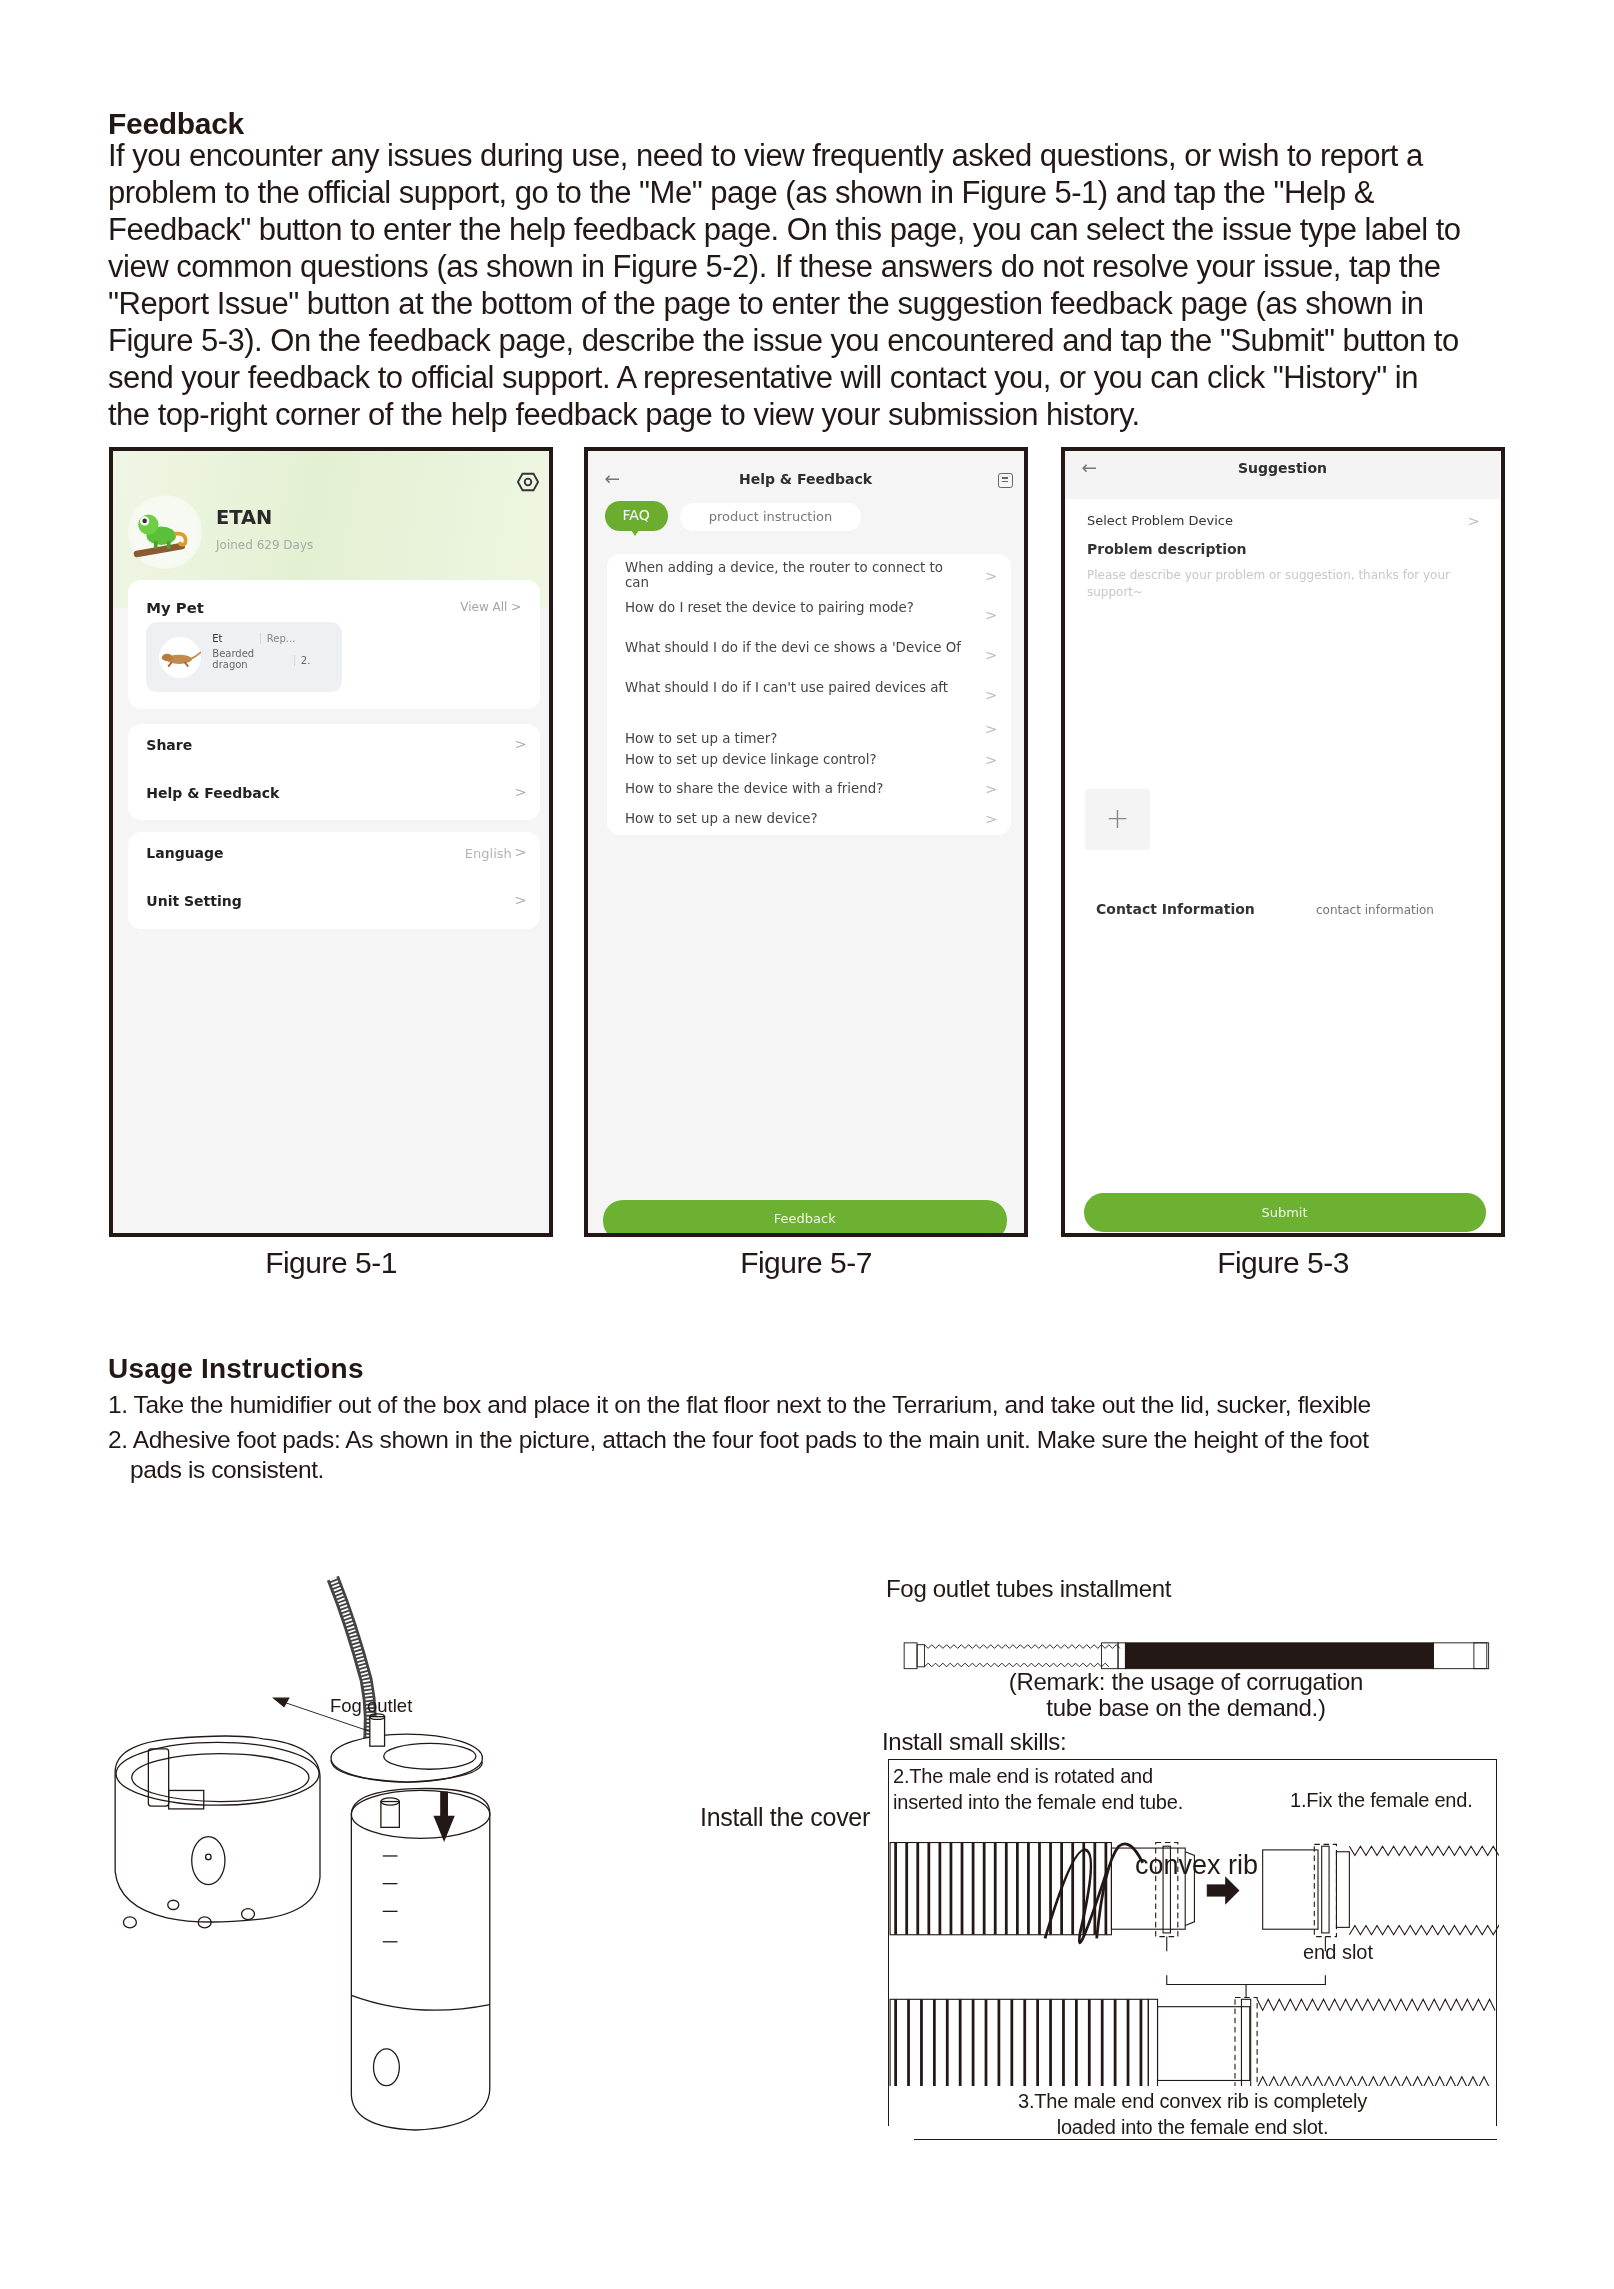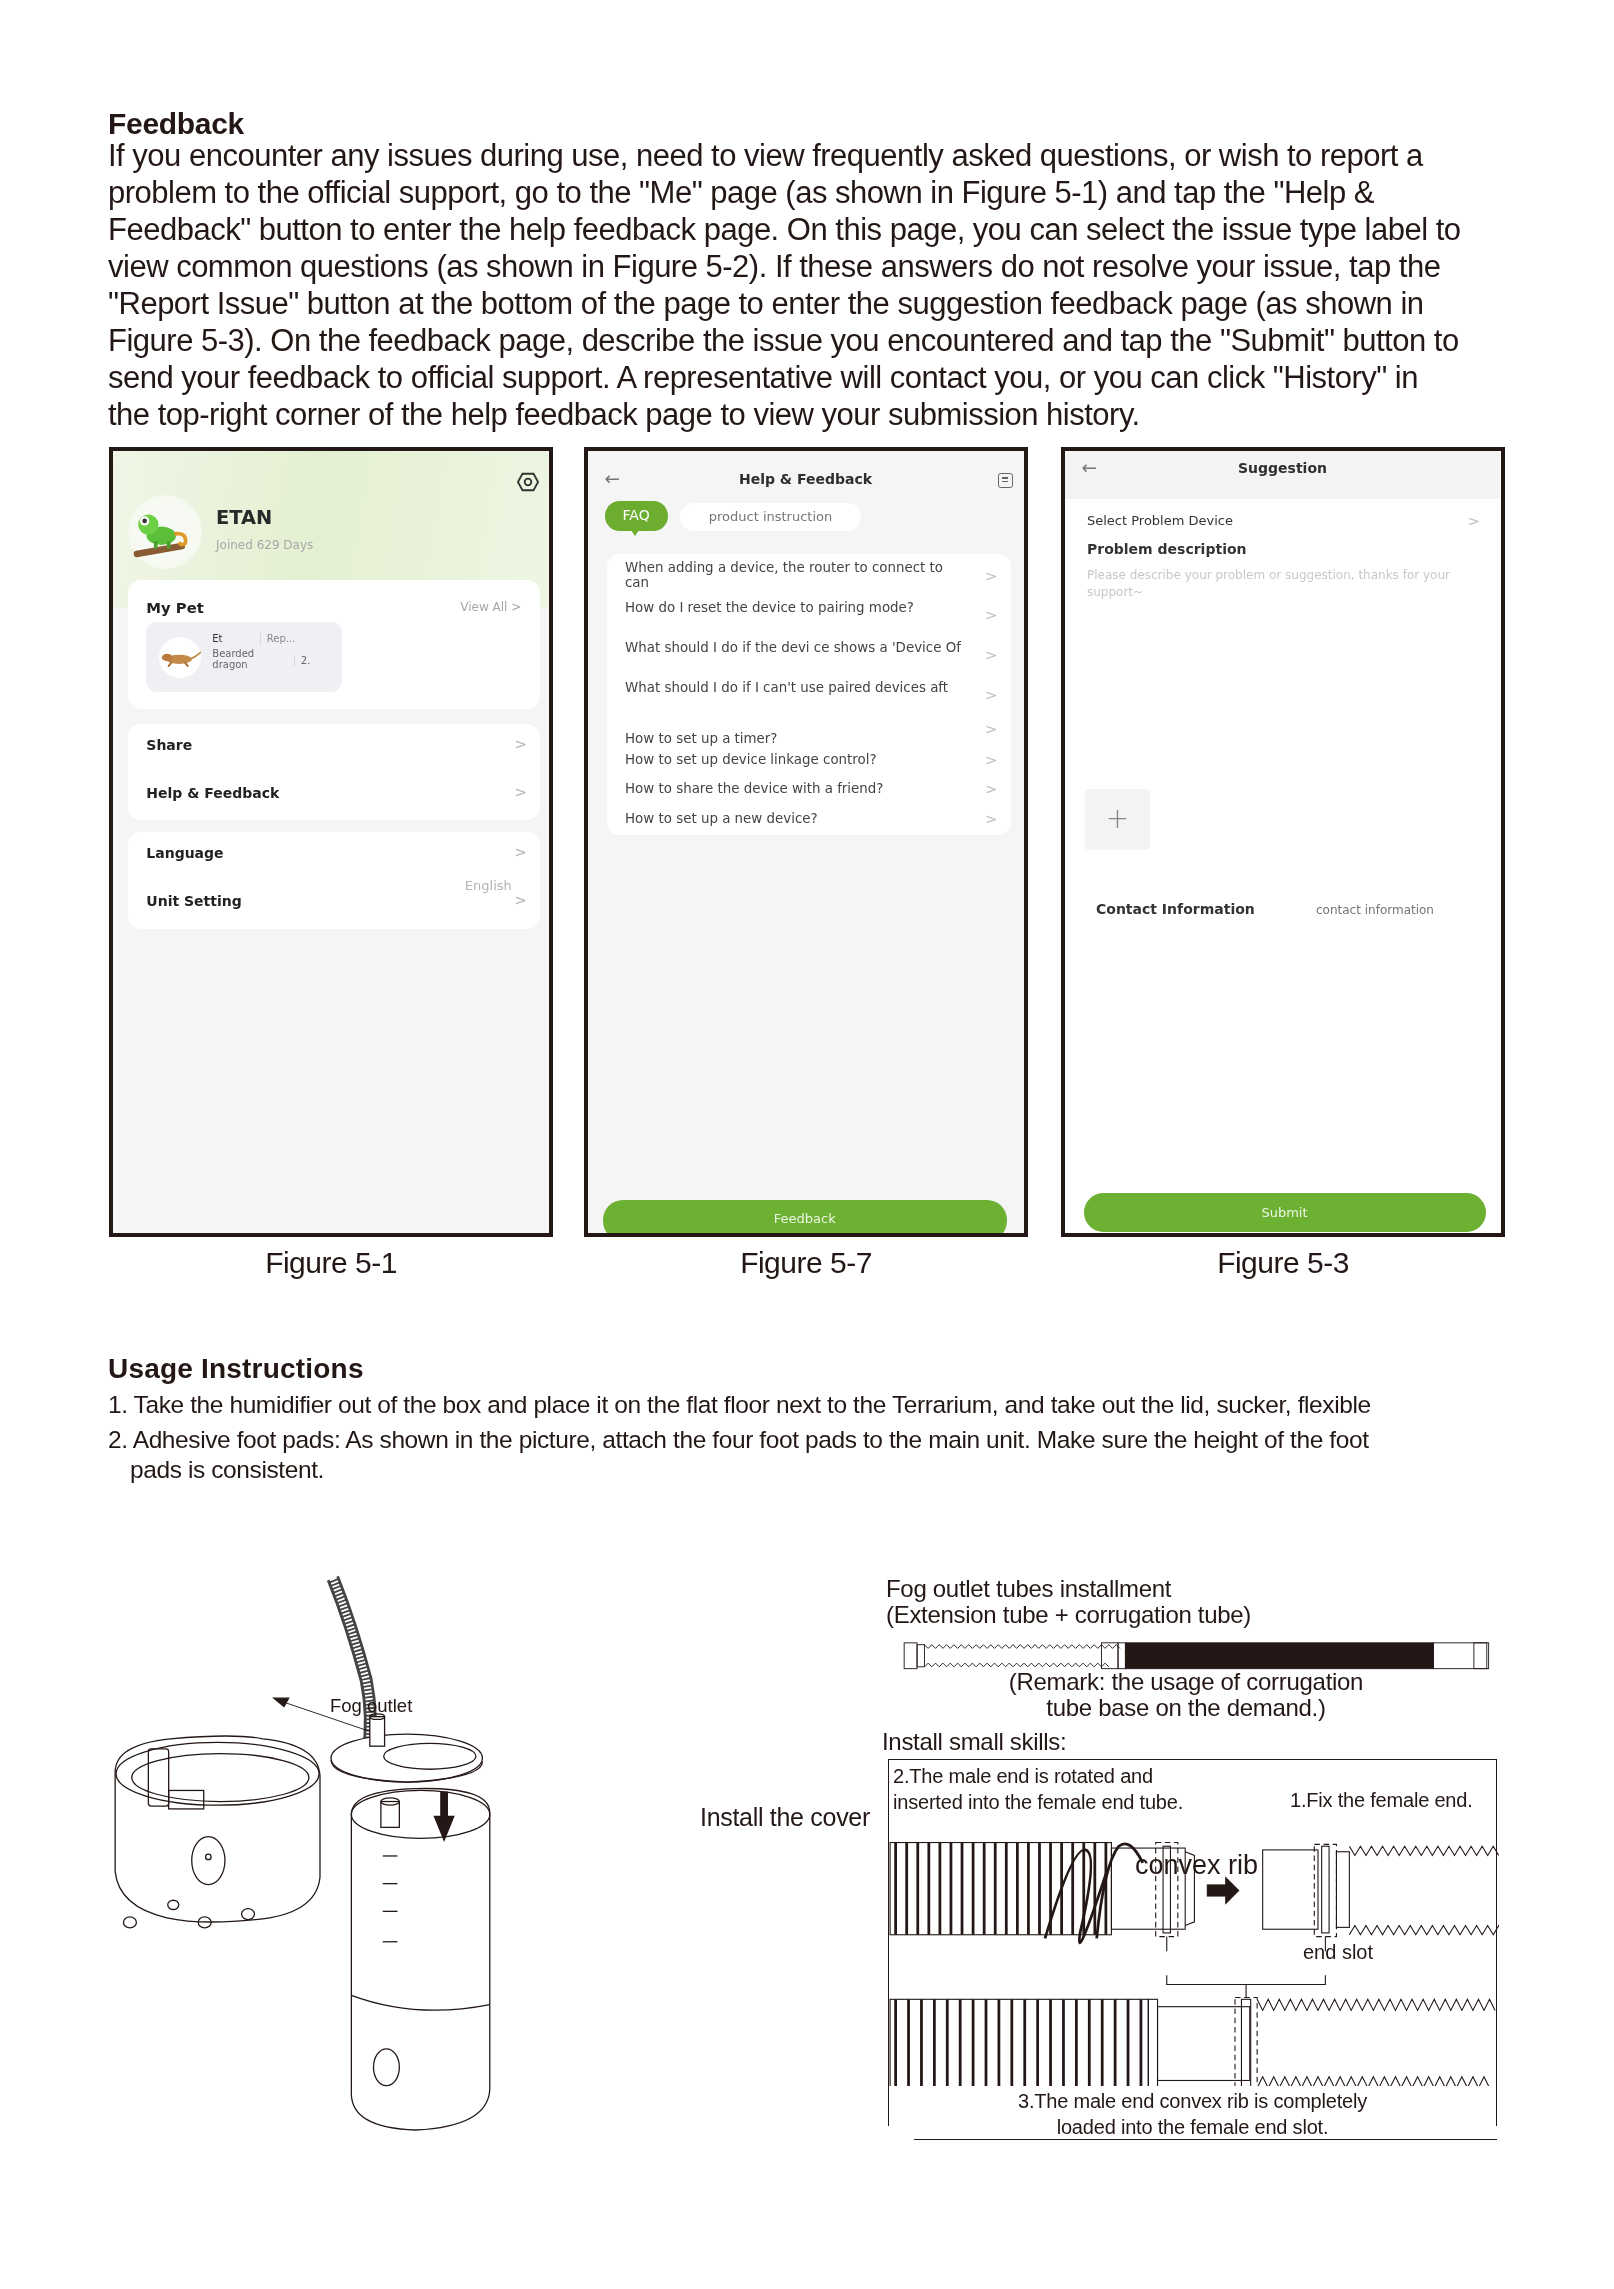--- a/index.html
+++ b/index.html
@@ -31,21 +31,21 @@
   .petcard { left: 18.5px; top: 42px; width: 196px; height: 70px; background: #eef0f4; border-radius: 11px; }
   .petimg { left: 13px; top: 14.8px; width: 42px; height: 41px; border-radius: 50%; background: #ffffff; }
   .petname { left: 66px; top: 11px; font-size: 10px; color: #333; }
   .petrep { left: 114px; top: 11px; font-size: 10px; color: #888; border-left: 0.9px solid #d8d8d8; padding-left: 5.5px; }
   .pettype { left: 66px; top: 26px; font-size: 10px; color: #666; line-height: 11px; width: 55px; }
   .petage { left: 148px; top: 33px; font-size: 10px; color: #666; border-left: 0.9px solid #d8d8d8; padding-left: 5.5px; }
   .menu-card1 { left: 14.8px; top: 273px; width: 412px; height: 96px; }
   .menu-card2 { left: 14.8px; top: 381px; width: 412px; height: 97px; }
   .menu-item { left: 18.5px; font-size: 14px; font-weight: bold; color: #222; }
   .chev { font-size: 14.8px; color: #b0b0b0; right: 13px; }
-  .menu-value { right: 28px; font-size: 13px; color: #b4b4b4; margin-top: 32px; }
+  .menu-value { right: 28px; font-size: 13px; color: #b4b4b4; }
 
   
   .f2-title { left: 0; top: 20px; width: 435px; text-align: center; font-size: 14px; font-weight: bold; color: #2e2e2e; }
   .back { left: 16.6px; top: 16.6px; font-size: 18.5px; color: #777; }
   .docicon { right: 11px; top: 22px; width: 14.8px; height: 14.8px; border: 1.8px solid #666; border-radius: 2.8px; box-sizing: border-box; }
   .docicon::before, .docicon::after { content: ""; position: absolute; left: 2.8px; width: 5.5px; height: 1.8px; background: #666; }
   .docicon::before { top: 2.8px; } .docicon::after { top: 6.5px; }
   .tab-faq { left: 16.6px; top: 50px; width: 63px; height: 29.5px; background: #6cad2f; border-radius: 14.8px; color: #fff; font-size: 14px; text-align: center; line-height: 29.5px; }
   .tab-faq::after { content: ""; position: absolute; left: 26px; bottom: -5.5px; border-left: 4.6px solid transparent; border-right: 4.6px solid transparent; border-top: 6.5px solid #6cad2f; }
   .tab-prod { left: 92px; top: 52px; width: 181px; height: 28px; background: #ffffff; border-radius: 14px; color: #777; font-size: 13px; text-align: center; line-height: 28px; }
@@ -281,21 +281,20 @@
 
     <rect x="367" y="242" width="7" height="28" fill="#231815"></rect>
     <polygon points="360,268 381,268 370.5,294" fill="#231815"></polygon>
   </g>
 </svg>
 <div class="abs fog-label">Fog outlet</div>
 <div class="abs cover-label">Install the cover</div>
 
 <div class="abs tubes-title">
   <div>Fog outlet tubes installment</div>
-  <div>(Extension tube + corrugation tube)</div>
 </div>
 <svg class="abs" style="left:903px;top:1641px;" width="596" height="29.5" viewBox="0 0 646 32">
   <g fill="none" stroke="#231815" stroke-width="1">
     <rect x="1" y="2" width="14" height="28"></rect>
     <rect x="15" y="4" width="8" height="24"></rect>
     <path d="M23 4 l4 4 l4 -4 l4 4 l4 -4 l4 4 l4 -4 l4 4 l4 -4 l4 4 l4 -4 l4 4 l4 -4 l4 4 l4 -4 l4 4 l4 -4 l4 4 l4 -4 l4 4 l4 -4 l4 4 l4 -4 l4 4 l4 -4 l4 4 l4 -4 l4 4 l4 -4 l4 4 l4 -4 l4 4 l4 -4 l4 4 l4 -4 l4 4 l4 -4 l4 4 l4 -4 l4 4 l4 -4 l4 4 l4 -4 l4 4 l4 -4 l4 4 l4 -4 l4 4 l4 -4 l4 4 l4 -4 l4 4 l4 -4 l4 4"></path>
     <path d="M23 28 l4 -4 l4 4 l4 -4 l4 4 l4 -4 l4 4 l4 -4 l4 4 l4 -4 l4 4 l4 -4 l4 4 l4 -4 l4 4 l4 -4 l4 4 l4 -4 l4 4 l4 -4 l4 4 l4 -4 l4 4 l4 -4 l4 4 l4 -4 l4 4 l4 -4 l4 4 l4 -4 l4 4 l4 -4 l4 4 l4 -4 l4 4 l4 -4 l4 4 l4 -4 l4 4 l4 -4 l4 4 l4 -4 l4 4 l4 -4 l4 4 l4 -4 l4 4 l4 -4 l4 4 l4 -4 l4 4"></path>
     <rect x="215" y="2" width="18" height="28"></rect>
     <rect x="233" y="2" width="8" height="28"></rect>
     <rect x="241" y="2" width="334" height="28" fill="#231815"></rect>

